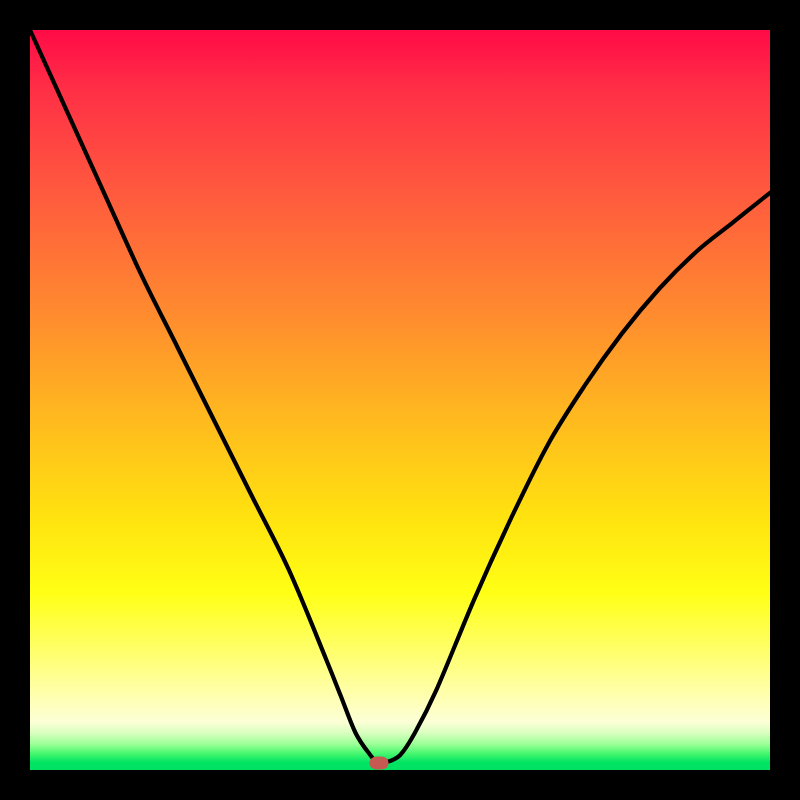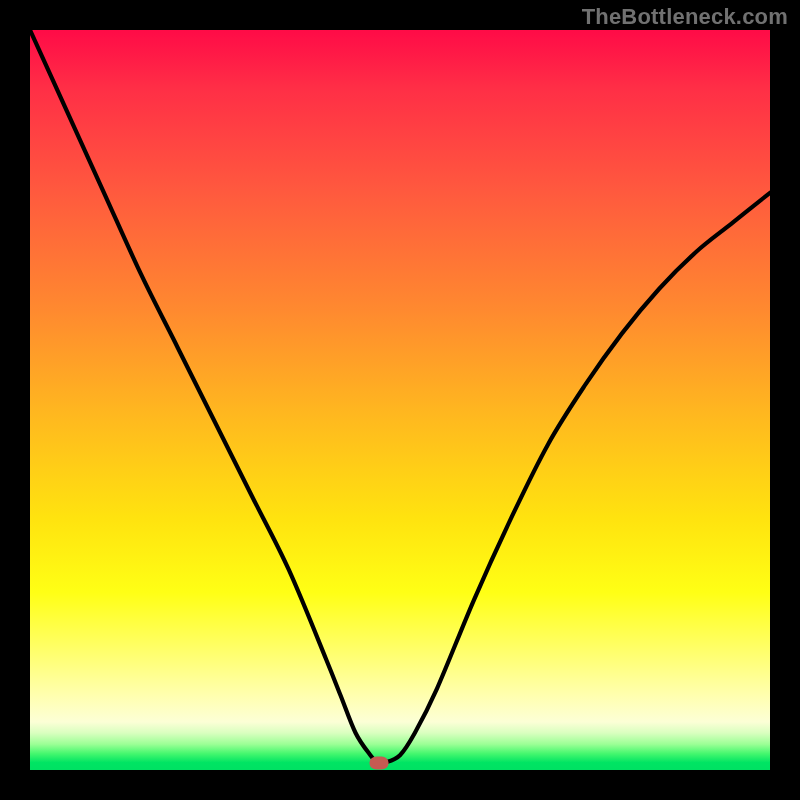--- a/index.html
+++ b/index.html
@@ -72,21 +72,20 @@
     background: #c65a52;
     border-radius: 7px / 6px;
     z-index: 15;
     transform: translate(-50%, -50%);
   }
 </style>
 </head>
 <body>
 
 <div class="frame">
-  <div class="watermark">TheBottleneck.com</div>
 
   <div class="plot-area">
     <div class="gradient"></div>
 
     <svg class="curve" viewBox="0 0 740 740" preserveAspectRatio="none">
       <path id="curve-path" fill="none" stroke="#000" stroke-width="4.2" stroke-linecap="round" stroke-linejoin="round" d="M 0.0 0.0 C 6.2 13.6, 24.7 54.3, 37.0 81.4 C 49.3 108.5, 61.7 135.7, 74.0 162.8 C 86.3 189.9, 98.7 218.3, 111.0 244.2 C 123.3 270.1, 135.7 293.5, 148.0 318.2 C 160.3 342.9, 172.7 367.5, 185.0 392.2 C 197.3 416.9, 209.7 441.5, 222.0 466.2 C 234.3 490.9, 246.7 513.1, 259.0 540.2 C 271.3 567.3, 287.4 608.0, 296.0 629.0 C 304.6 650.0, 305.9 653.7, 310.8 666.0 C 315.7 678.3, 320.7 693.1, 325.6 703.0 C 330.5 712.9, 336.7 720.3, 340.4 725.2 C 344.1 730.1, 345.3 731.4, 347.8 732.6 C 350.3 733.8, 351.5 733.8, 355.2 732.6 C 358.9 731.4, 365.1 730.1, 370.0 725.2 C 374.9 720.3, 378.6 714.1, 384.8 703.0 C 391.0 691.9, 397.1 680.8, 407.0 658.6 C 416.9 636.4, 431.7 598.2, 444.0 569.8 C 456.3 541.4, 468.7 514.3, 481.0 488.4 C 493.3 462.5, 505.7 436.6, 518.0 414.4 C 530.3 392.2, 542.7 373.7, 555.0 355.2 C 567.3 336.7, 579.7 319.4, 592.0 303.4 C 604.3 287.4, 616.7 272.6, 629.0 259.0 C 641.3 245.4, 653.7 233.1, 666.0 222.0 C 678.3 210.9, 690.7 202.3, 703.0 192.4 C 715.3 182.5, 733.8 167.7, 740.0 162.8"></path>
     </svg>
 
     <div class="marker" id="marker" style="left: 349px; top: 733px;"></div>
   </div>

